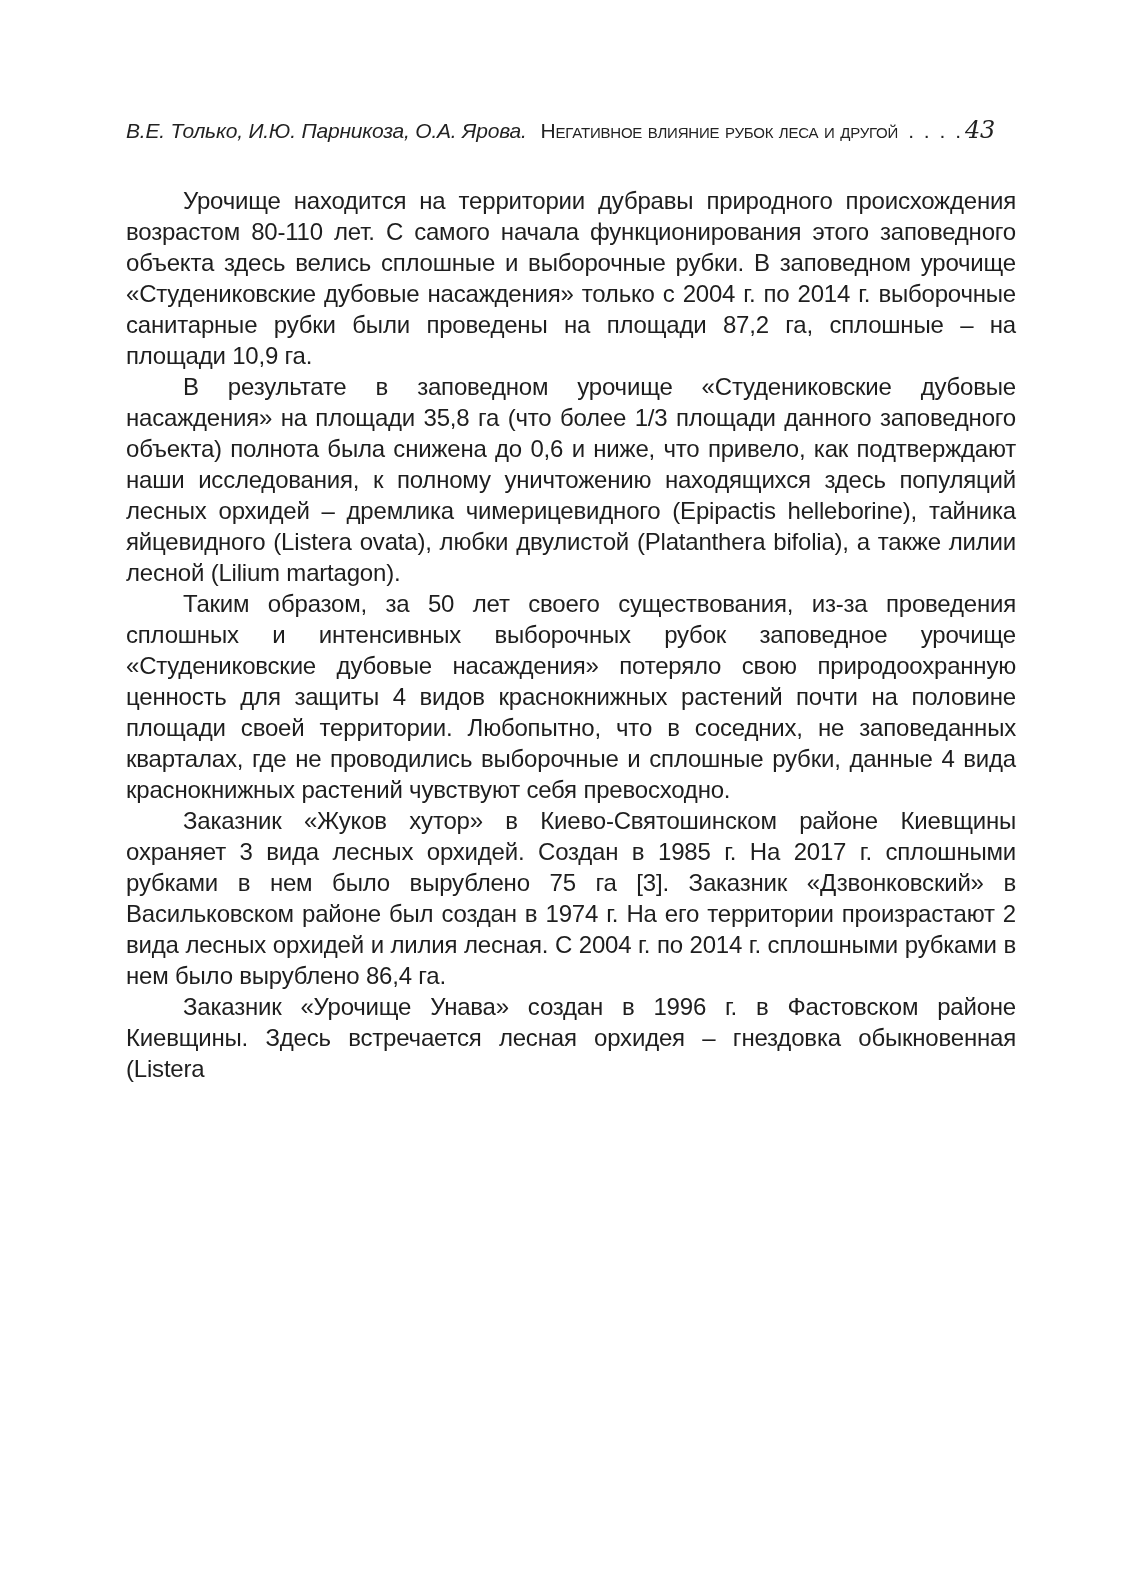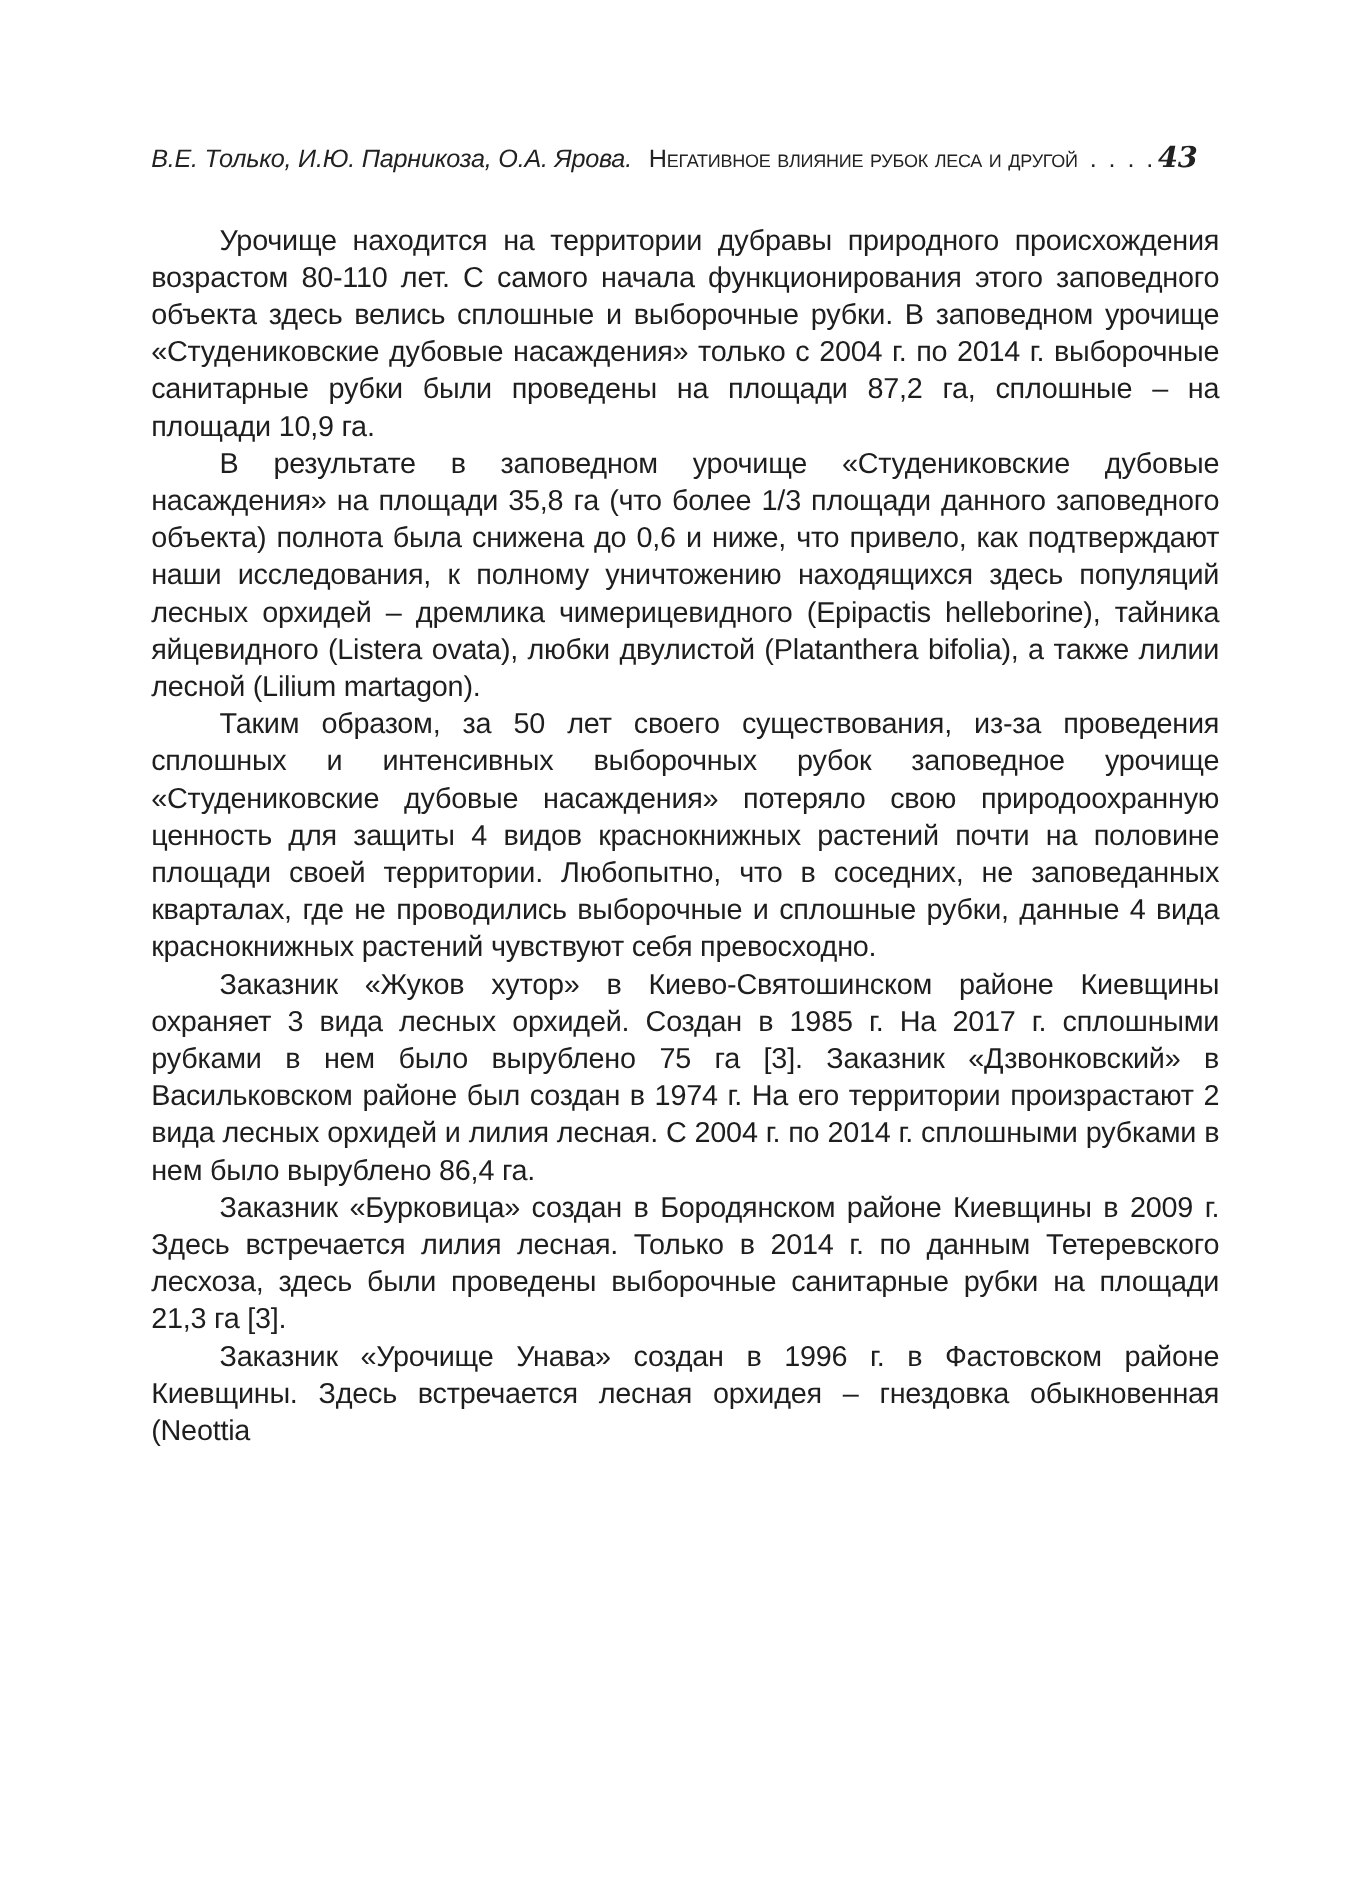--- a/index.html
+++ b/index.html
@@ -33,21 +33,21 @@
     font-variant: small-caps;
     margin-left: 14px;
   }
   .head-dots {
     margin-left: 10px;
     letter-spacing: 2px;
   }
   .page-number {
     font-family: "DejaVu Serif", serif;
     font-style: italic;
-    font-weight: bold;
+    font-weight: normal;
     font-size: 24px;
     margin-left: 2px;
   }
   .body-text {
     position: absolute;
     left: 126px;
     top: 185px;
     width: 890px;
     text-align: justify;
     font-size: 24px;
@@ -72,17 +72,16 @@
 
   <header class="running-head">
     <span class="authors">В.Е. Только, И.Ю. Парникоза, О.А. Ярова.</span><span class="head-title">Негативное влияние рубок леса и другой</span><span class="head-dots">. . . .</span><span class="page-number">43</span>
   </header>
 
   <main class="body-text">
       <p class="para indent"><span>Урочище находится на территории дубравы природного происхождения возрастом 80-110 лет. С самого начала функционирования этого заповедного объекта здесь велись сплошные и выборочные рубки. В заповедном урочище «Студениковские дубовые насаждения» только с 2004 г. по 2014 г. выборочные санитарные рубки были проведены на площади 87,2 га, сплошные – на площади 10,9 га.</span></p>
       <p class="para indent"><span>В результате в заповедном урочище «Студениковские дубовые насаждения» на площади 35,8 га (что более 1/3 площади данного заповедного объекта) полнота была снижена до 0,6 и ниже, что привело, как подтверждают наши исследования, к полному уничтожению находящихся здесь популяций лесных орхидей – дремлика чимерицевидного (</span><span class="latin-italic">Epipactis helleborine</span><span>), тайника яйцевидного (</span><span class="latin-italic">Listera ovata</span><span>), любки двулистой (</span><span class="latin-italic">Platanthera bifolia</span><span>), а также лилии лесной (</span><span class="latin-italic">Lilium martagon</span><span>).</span></p>
       <p class="para indent"><span>Таким образом, за 50 лет своего существования, из-за проведения сплошных и интенсивных выборочных рубок заповедное урочище «Студениковские дубовые насаждения» потеряло свою природоохранную ценность для защиты 4 видов краснокнижных растений почти на половине площади своей территории. Любопытно, что в соседних, не заповеданных кварталах, где не проводились выборочные и сплошные рубки, данные 4 вида краснокнижных растений чувствуют себя превосходно.</span></p>
       <p class="para indent"><span>Заказник «Жуков хутор» в Киево-Святошинском районе Киевщины охраняет 3 вида лесных орхидей. Создан в 1985 г. На 2017 г. сплошными рубками в нем было вырублено 75 га [3]. Заказник «Дзвонковский» в Васильковском районе был создан в 1974 г. На его территории произрастают 2 вида лесных орхидей и лилия лесная. С 2004 г. по 2014 г. сплошными рубками в нем было вырублено 86,4 га.</span></p>
-      <p class="para indent"><span>Заказник «Бурковица» создан в Бородянском районе Киевщины в 2009 г. Здесь встречается лилия лесная. Только в 2014 г. по данным Тетеревского лесхоза, здесь были проведены выборочные санитарные рубки на площади 21,3 га [3].</span></p>
-      <p class="para indent"><span>Заказник «Урочище Унава» создан в 1996 г. в Фастовском районе Киевщины. Здесь встречается лесная орхидея – гнездовка обыкновенная (</span><span class="latin-italic">Neottia</span></p>
+      <p class="para indent"><span>Заказник «Урочище Унава» создан в 1996 г. в Фастовском районе Киевщины. Здесь встречается лесная орхидея – гнездовка обыкновенная (</span><span class="latin-italic">Listera</span></p>
     </main>
 
 </div>
 
 </body></html>

